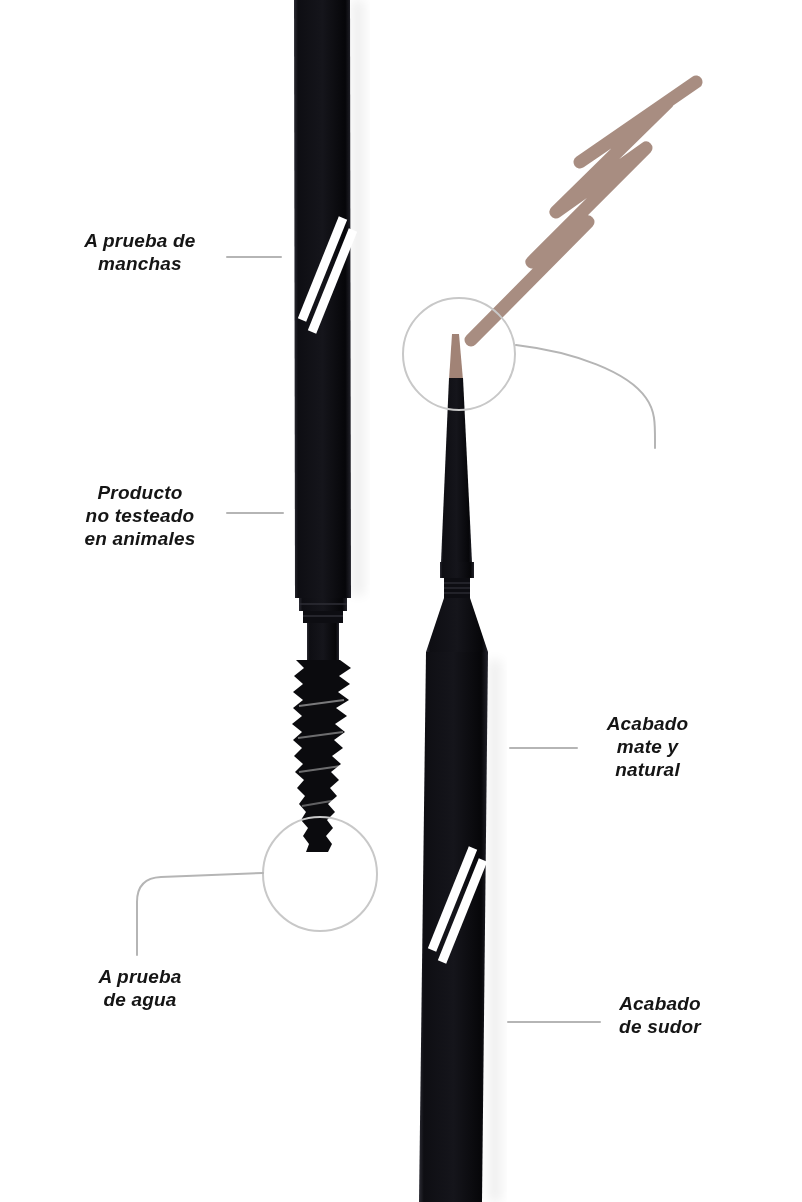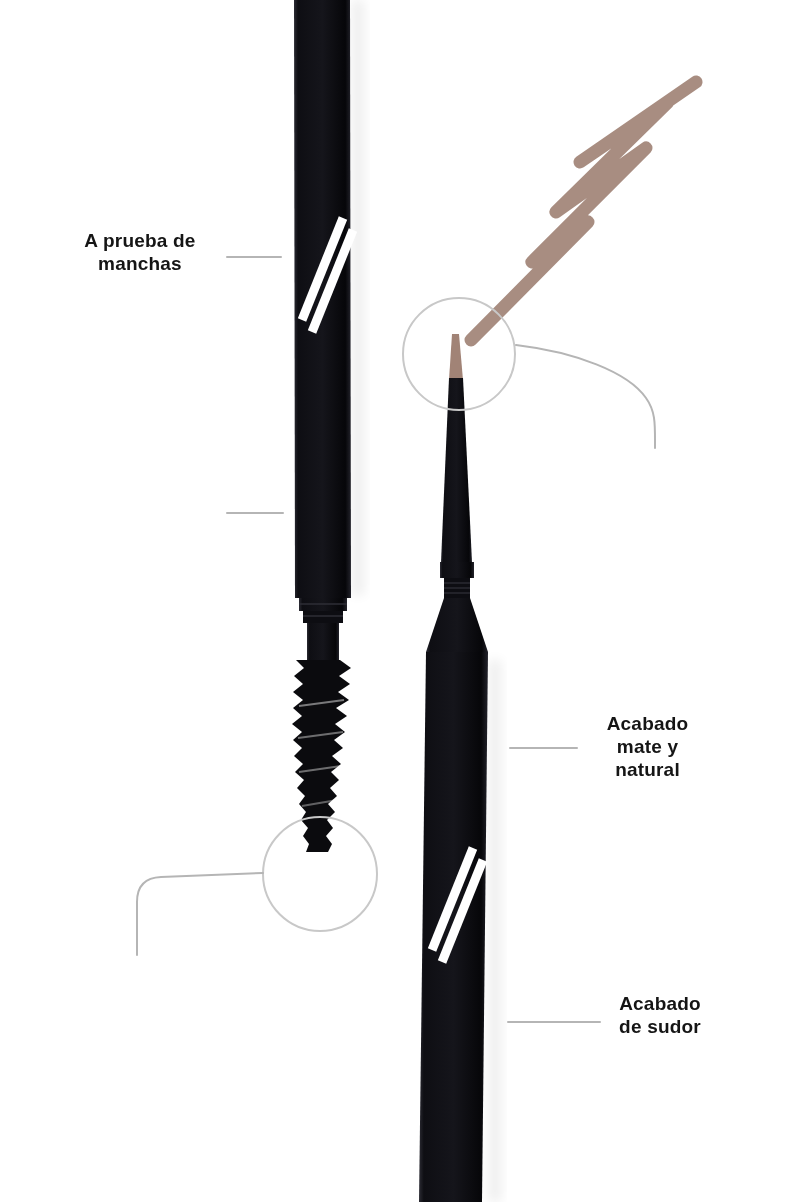--- a/index.html
+++ b/index.html
@@ -10,20 +10,21 @@
     --color-circle-stroke:#c8c8c8;
     --color-label-text:#151515;
   }
   html,body{margin:0;padding:0;background:#fff;}
   .canvas{
     position:relative;
     width:802px;height:1202px;
     background:var(--color-background,#ffffff);
     overflow:hidden;
     font-family:"Liberation Sans",sans-serif;
+    font-style:italic;
   }
   .art{position:absolute;left:0;top:0;width:802px;height:1202px;}
   .label{
     position:absolute;
     font-weight:700;
     font-size:19px;
     line-height:1.22;
     letter-spacing:.2px;
     color:var(--color-label-text,#151515);
     text-align:center;
@@ -110,19 +111,24 @@
     <line class="stroke-callout" x1="227" y1="257" x2="281" y2="257"></line>
     <line class="stroke-callout" x1="227" y1="513" x2="283" y2="513"></line>
     <path class="stroke-callout" d="M137,955 L137,902 Q137,878 161,877 L263,873"></path>
     <path class="stroke-callout" d="M516,345 C575,352 628,372 646,398 C656,412 655,425 655,448"></path>
     <line class="stroke-callout" x1="510" y1="748" x2="577" y2="748"></line>
     <line class="stroke-callout" x1="508" y1="1022" x2="600" y2="1022"></line>
   </svg>
 
   <div class="label lbl-smudge">A prueba de
 manchas</div>
+  <div class="label lbl-cruelty">Producto
+no testeado
+en animales</div>
+  <div class="label lbl-water">A prueba
+de agua</div>
   <div class="label lbl-matte">Acabado
 mate y
 natural</div>
   <div class="label lbl-sweat">Acabado
 de sudor</div>
 
 </div>
 
 </body></html>

